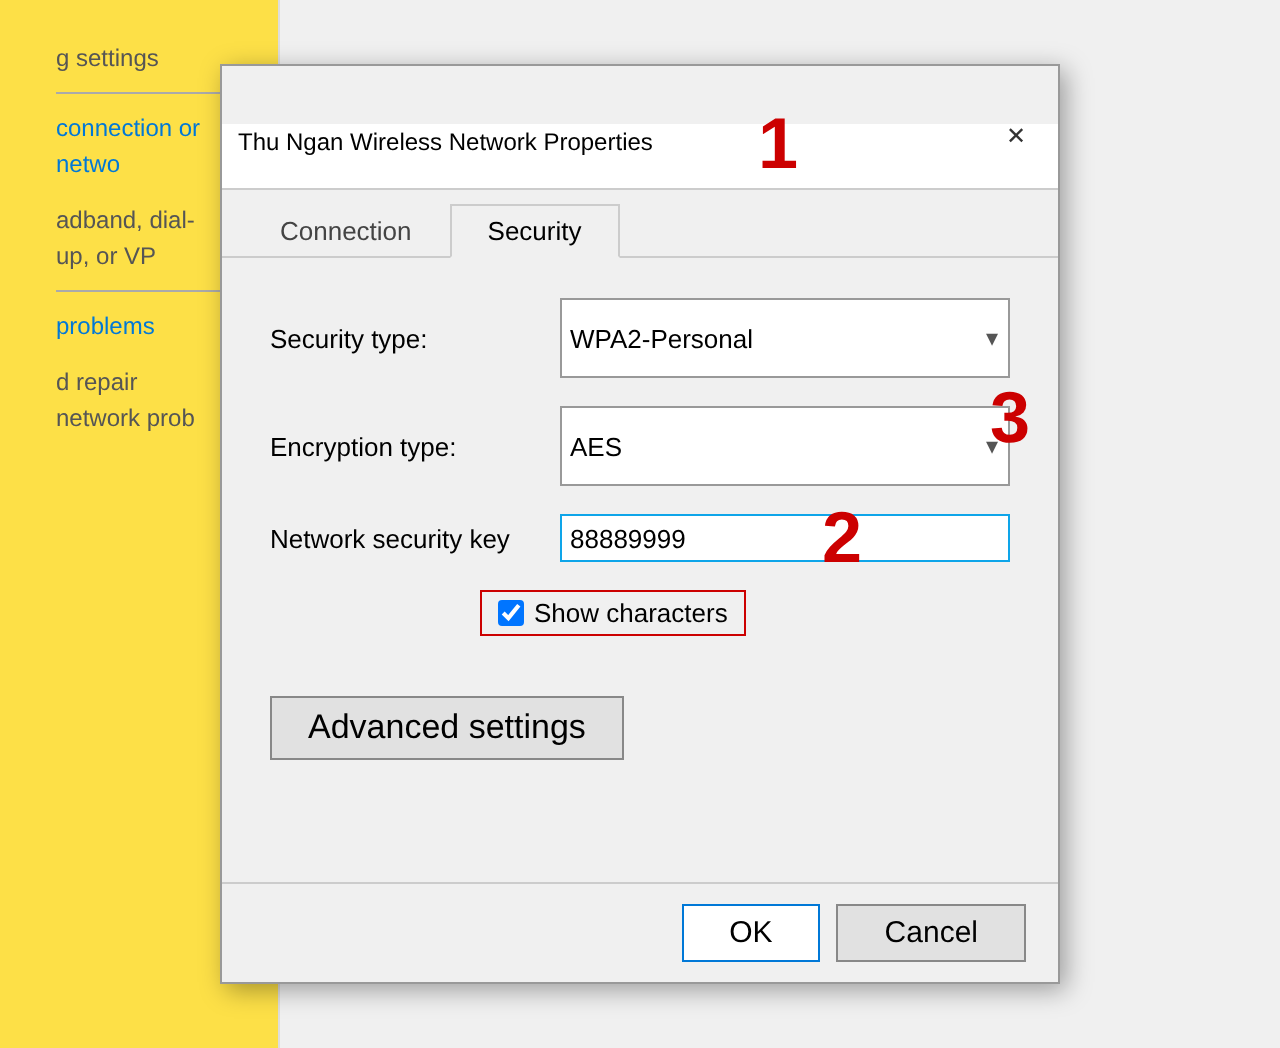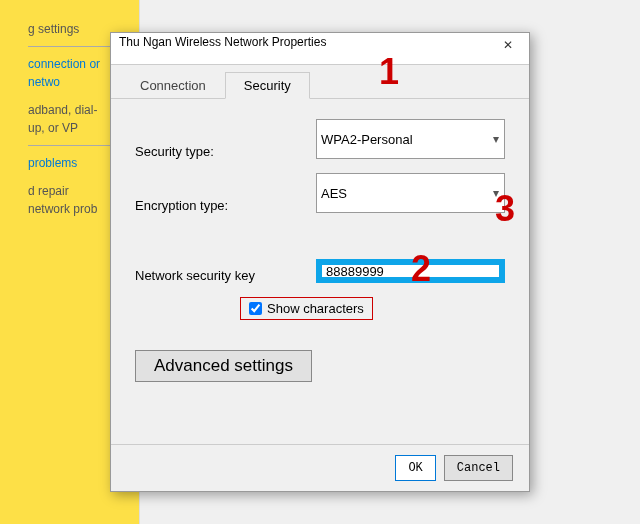--- a/index.html
+++ b/index.html
@@ -67,24 +67,25 @@
       display: flex;
       flex-direction: column;
       position: relative;
     }
 
     
     .title-bar {
       background: #fff;
       border-bottom: 1px solid #ccc;
       display: flex;
-      align-items: flex-start;
+      align-items: flex-end;
       justify-content: space-between;
-      padding: 2px 8px;
+      padding: 16px 8px;
       height: 32px;
+      margin-top: 29px;
     }
 
     .title-bar-text {
       font-size: 12px;
       color: #000;
     }
 
     .title-bar-controls {
       display: flex;
       gap: 2px;
@@ -137,23 +138,22 @@
     }
 
     
     .dialog-content {
       padding: 20px 24px;
       flex: 1;
     }
 
     .form-row {
       display: flex;
-      align-items: flex-end;
+      align-items: center;
       margin-bottom: 14px;
-      gap: 36px;
     }
 
     .form-label {
       width: 145px;
       font-size: 13px;
       color: #000;
       flex-shrink: 0;
     }
 
     .form-control {
@@ -185,26 +185,25 @@
       top: 50%;
       transform: translateY(-50%);
       pointer-events: none;
       font-size: 12px;
       color: #555;
     }
 
     .input-box {
       width: 100%;
       height: 24px;
-      border: 6px solid #0ea5e9;
+      border: 1px solid #0ea5e9;
       background: #fff;
       font-size: 13px;
       padding: 0 4px;
       outline: none;
-      margin-top: 32px;
     }
 
     .checkbox-container {
       margin-left: 105px;
       margin-bottom: 20px;
     }
 
     .checkbox-inner {
       display: inline-flex;
       align-items: center;
@@ -243,26 +242,25 @@
     .dialog-footer {
       border-top: 1px solid #ccc;
       padding: 10px 16px;
       display: flex;
       justify-content: flex-end;
       gap: 8px;
       background: #f0f0f0;
     }
 
     .footer-btn {
-      padding: 5px 12px;
-      font-size: 12px;
+      padding: 5px 23px;
+      font-size: 15px;
       cursor: pointer;
       border: 1px solid #888;
       background: #e1e1e1;
-      font-family: Liberation Mono, monospace;
     }
 
     .footer-btn.primary {
       border: 1px solid #0078d7;
       background: #fff;
       color: #000;
     }
   </style>
 </head>
 <body>

